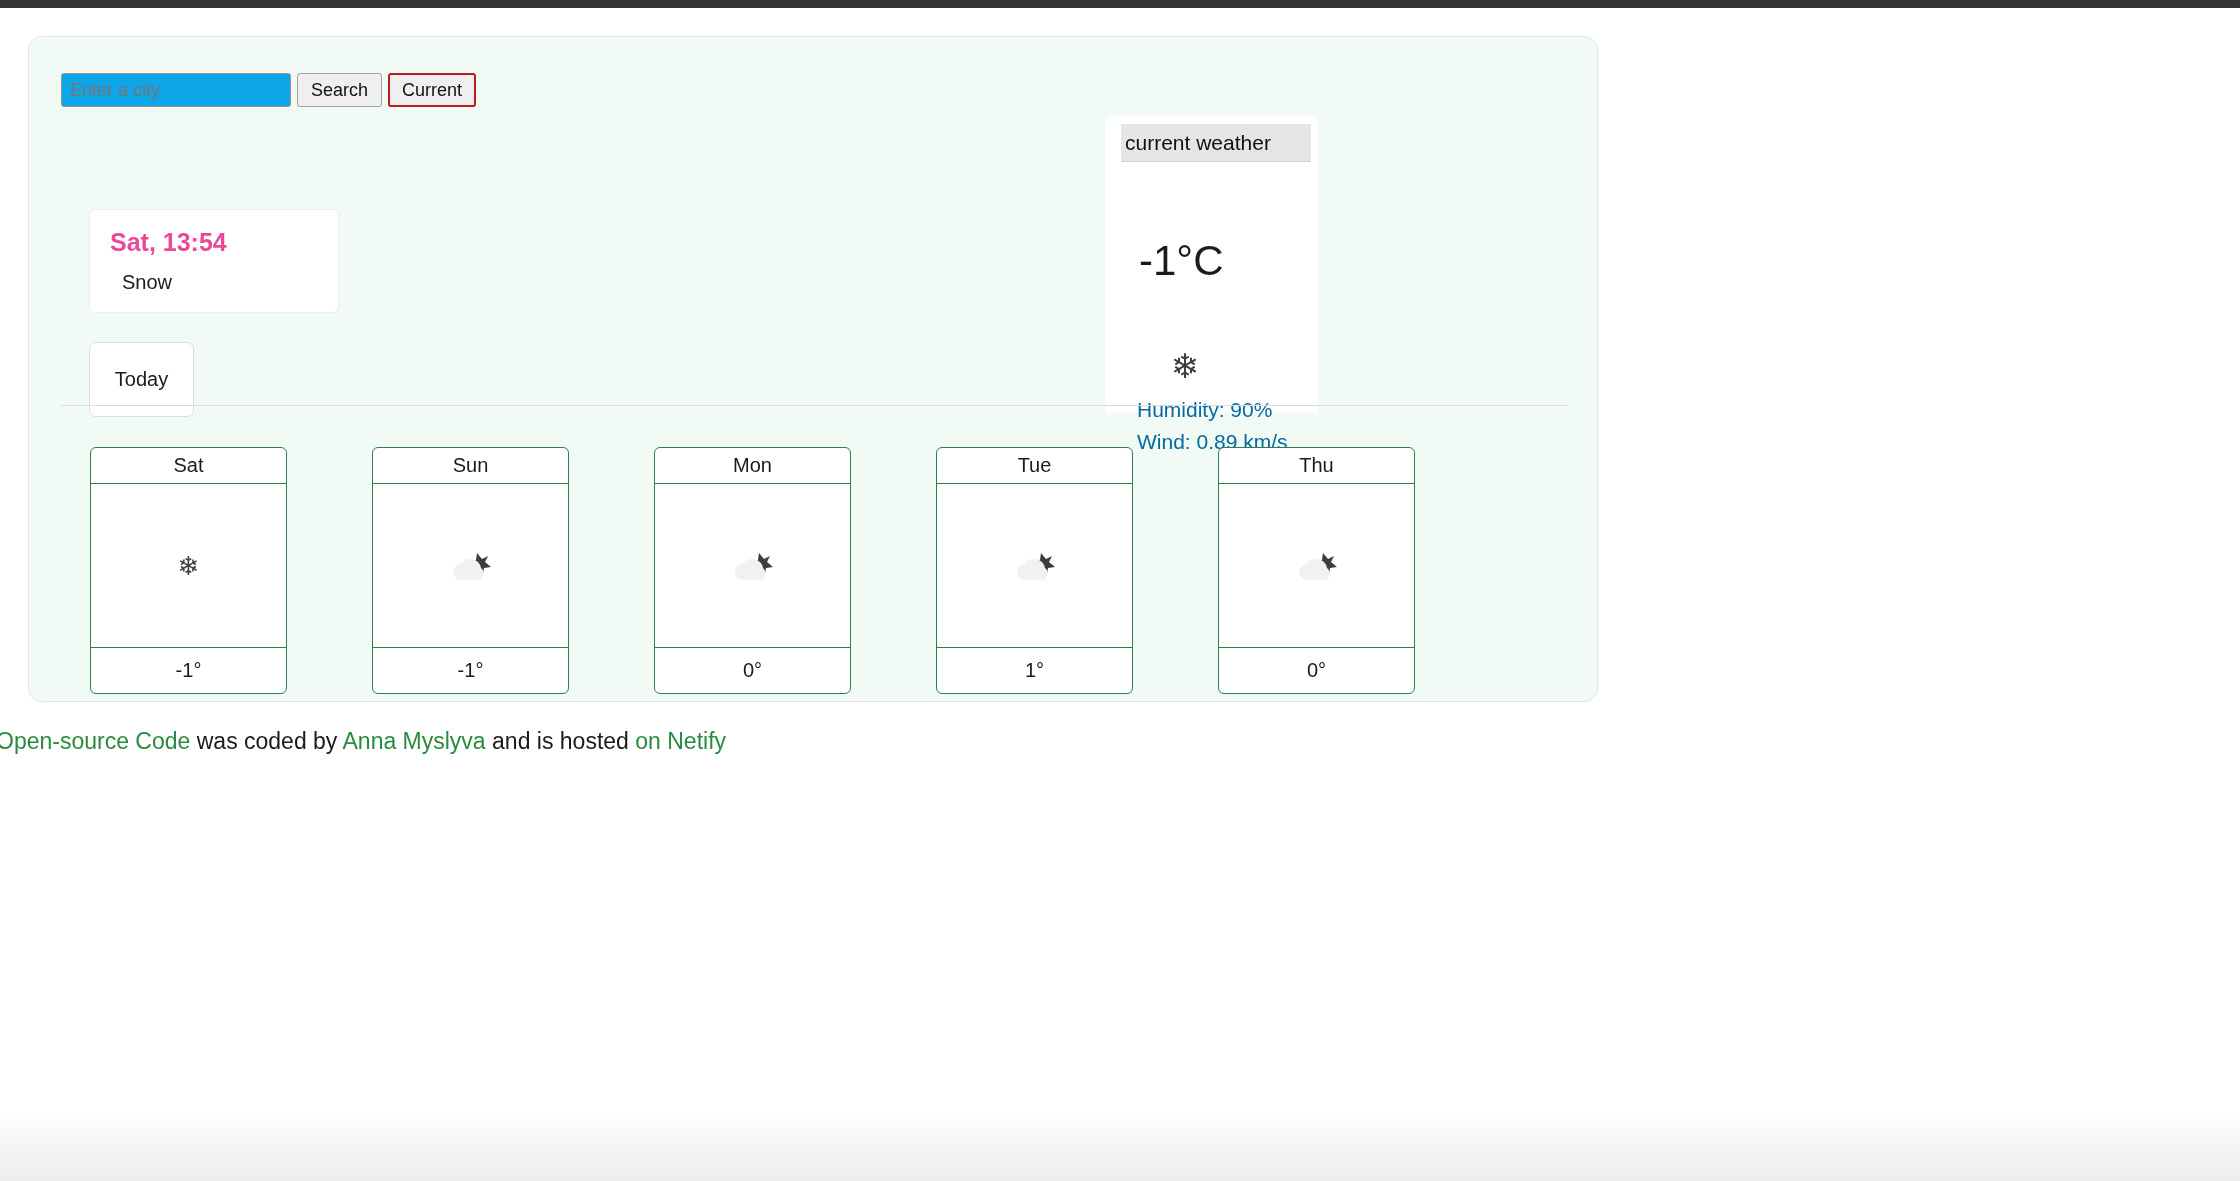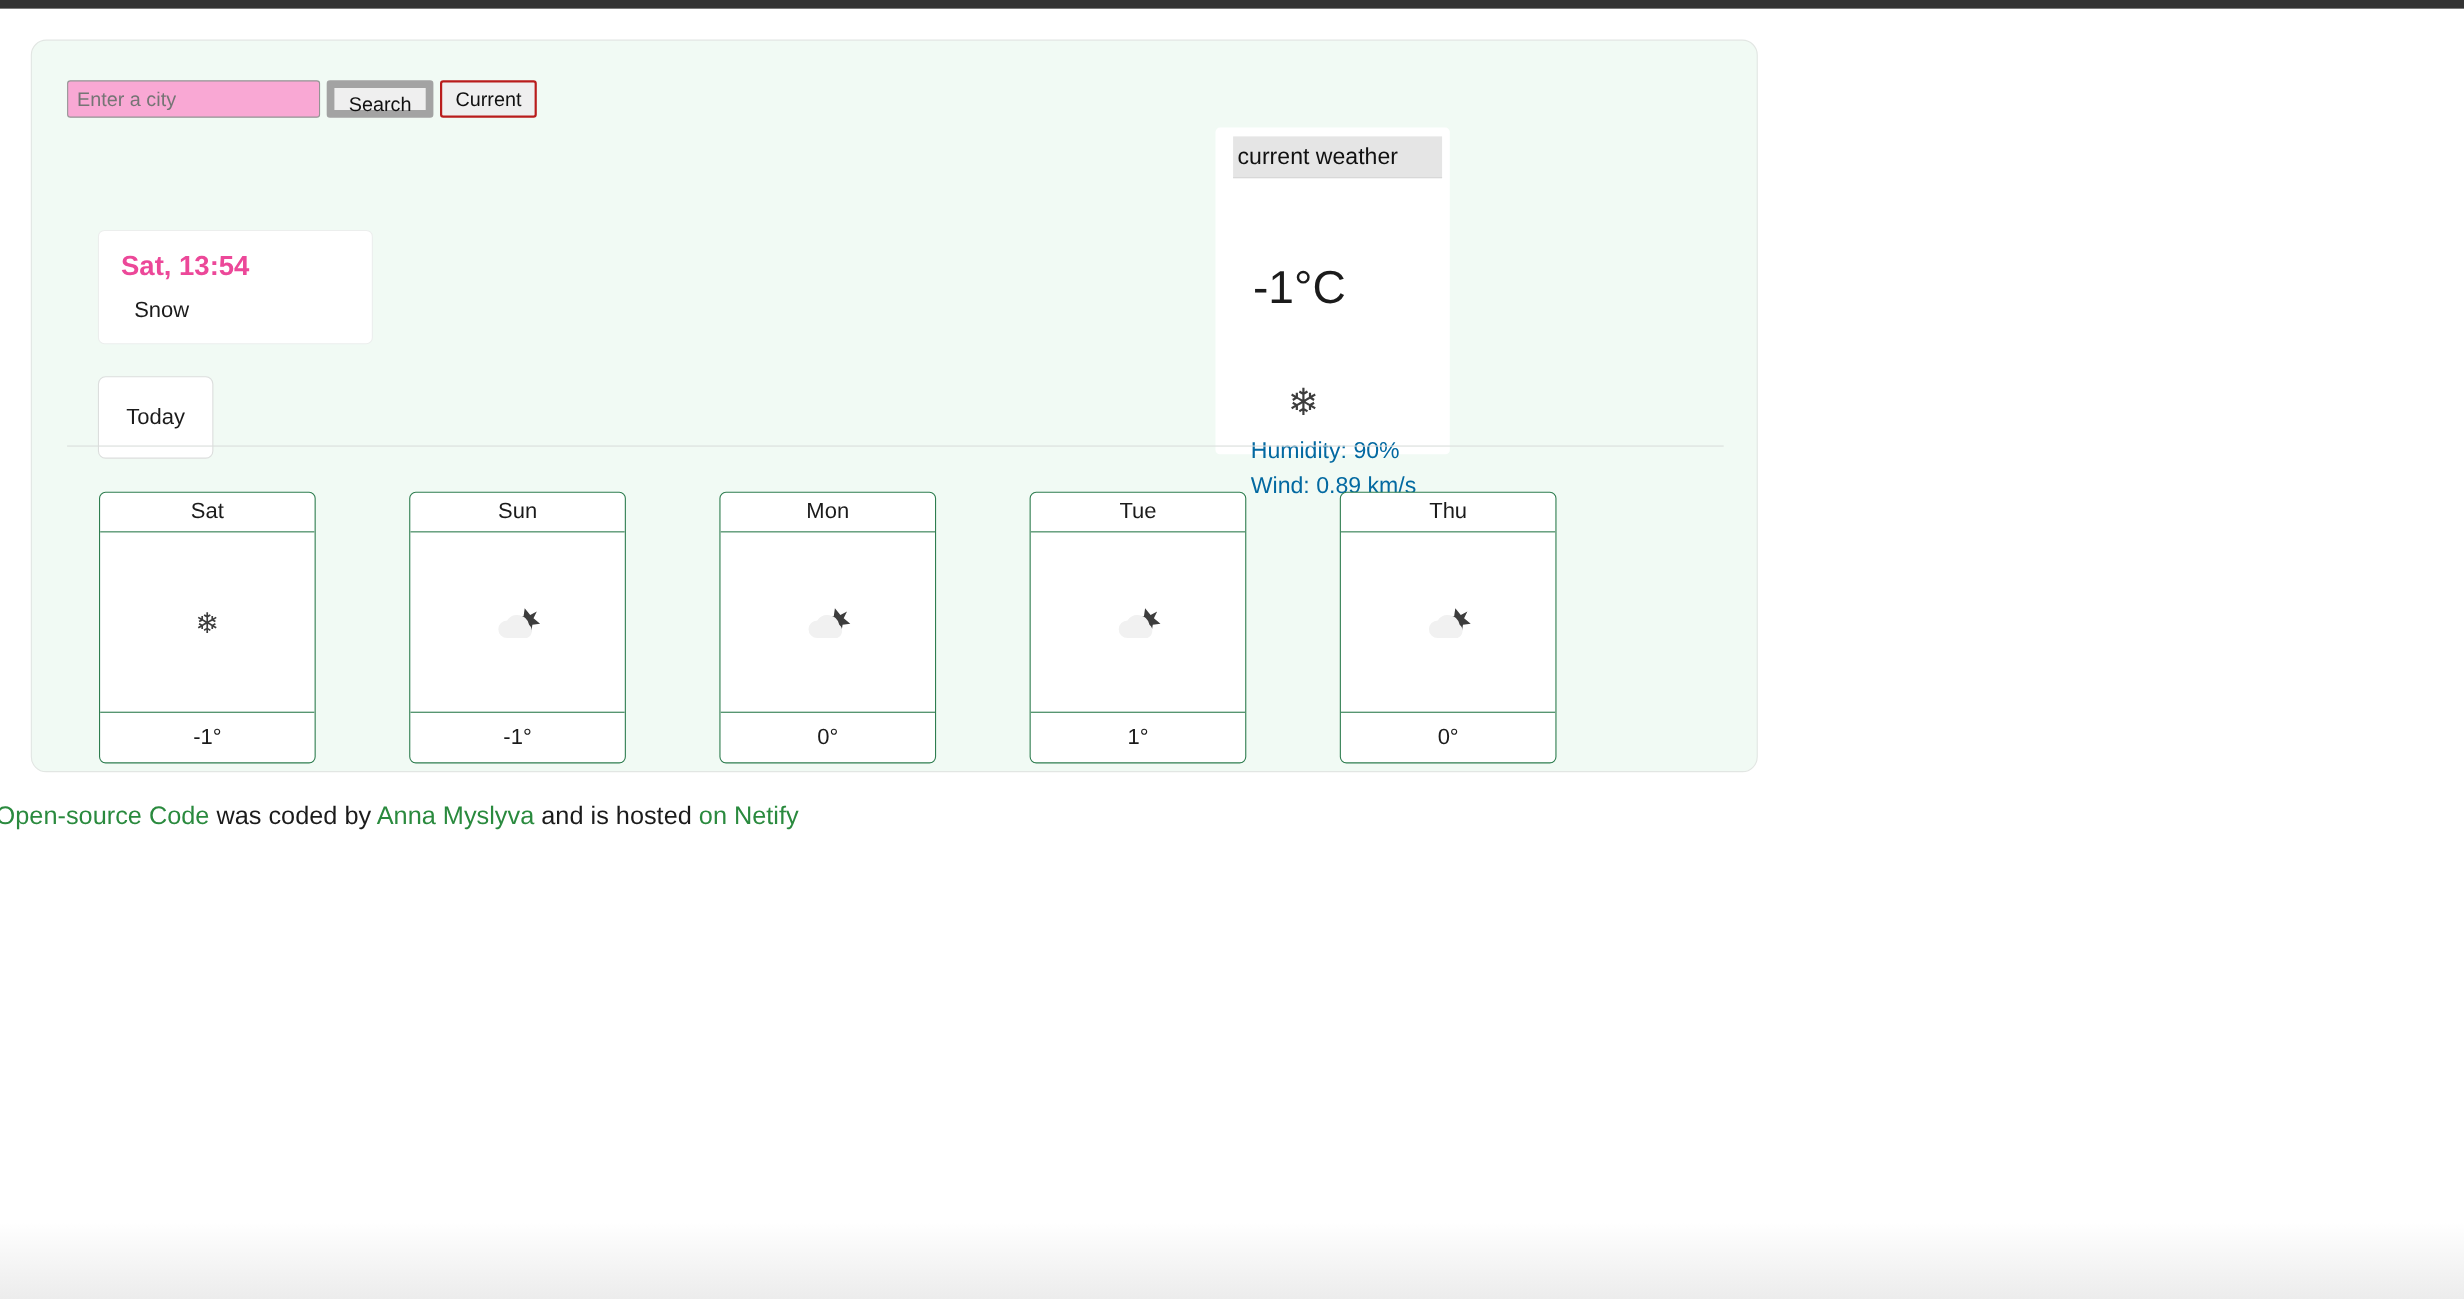--- a/index.html
+++ b/index.html
@@ -57,37 +57,37 @@
     gap: 6px;
   }
   .city-input {
     width: 230px;
     height: 34px;
     box-sizing: border-box;
     padding: 2px 8px;
     font-family: "Liberation Sans", sans-serif;
     font-size: 18px;
     color: #111;
-    background: #f9a8d4;
+    background: #0ea5e9;
     border: 1px solid #949494;
     border-radius: 3px;
     outline: none;
   }
   .city-input::placeholder { color: #757575; }
 
   .btn {
     height: 34px;
     box-sizing: border-box;
     padding: 0 13px;
     font-family: "Liberation Sans", sans-serif;
     font-size: 18px;
     line-height: 30px;
     color: #111;
     background: #efefef;
-    border: 7px solid #a3a3a3;
+    border: 1px solid #a3a3a3;
     border-radius: 3px;
     cursor: pointer;
   }
   .btn.focused {
     border: 2px solid #b91c1c;
     padding: 0 12px;
   }
 
   
   .city-name {

